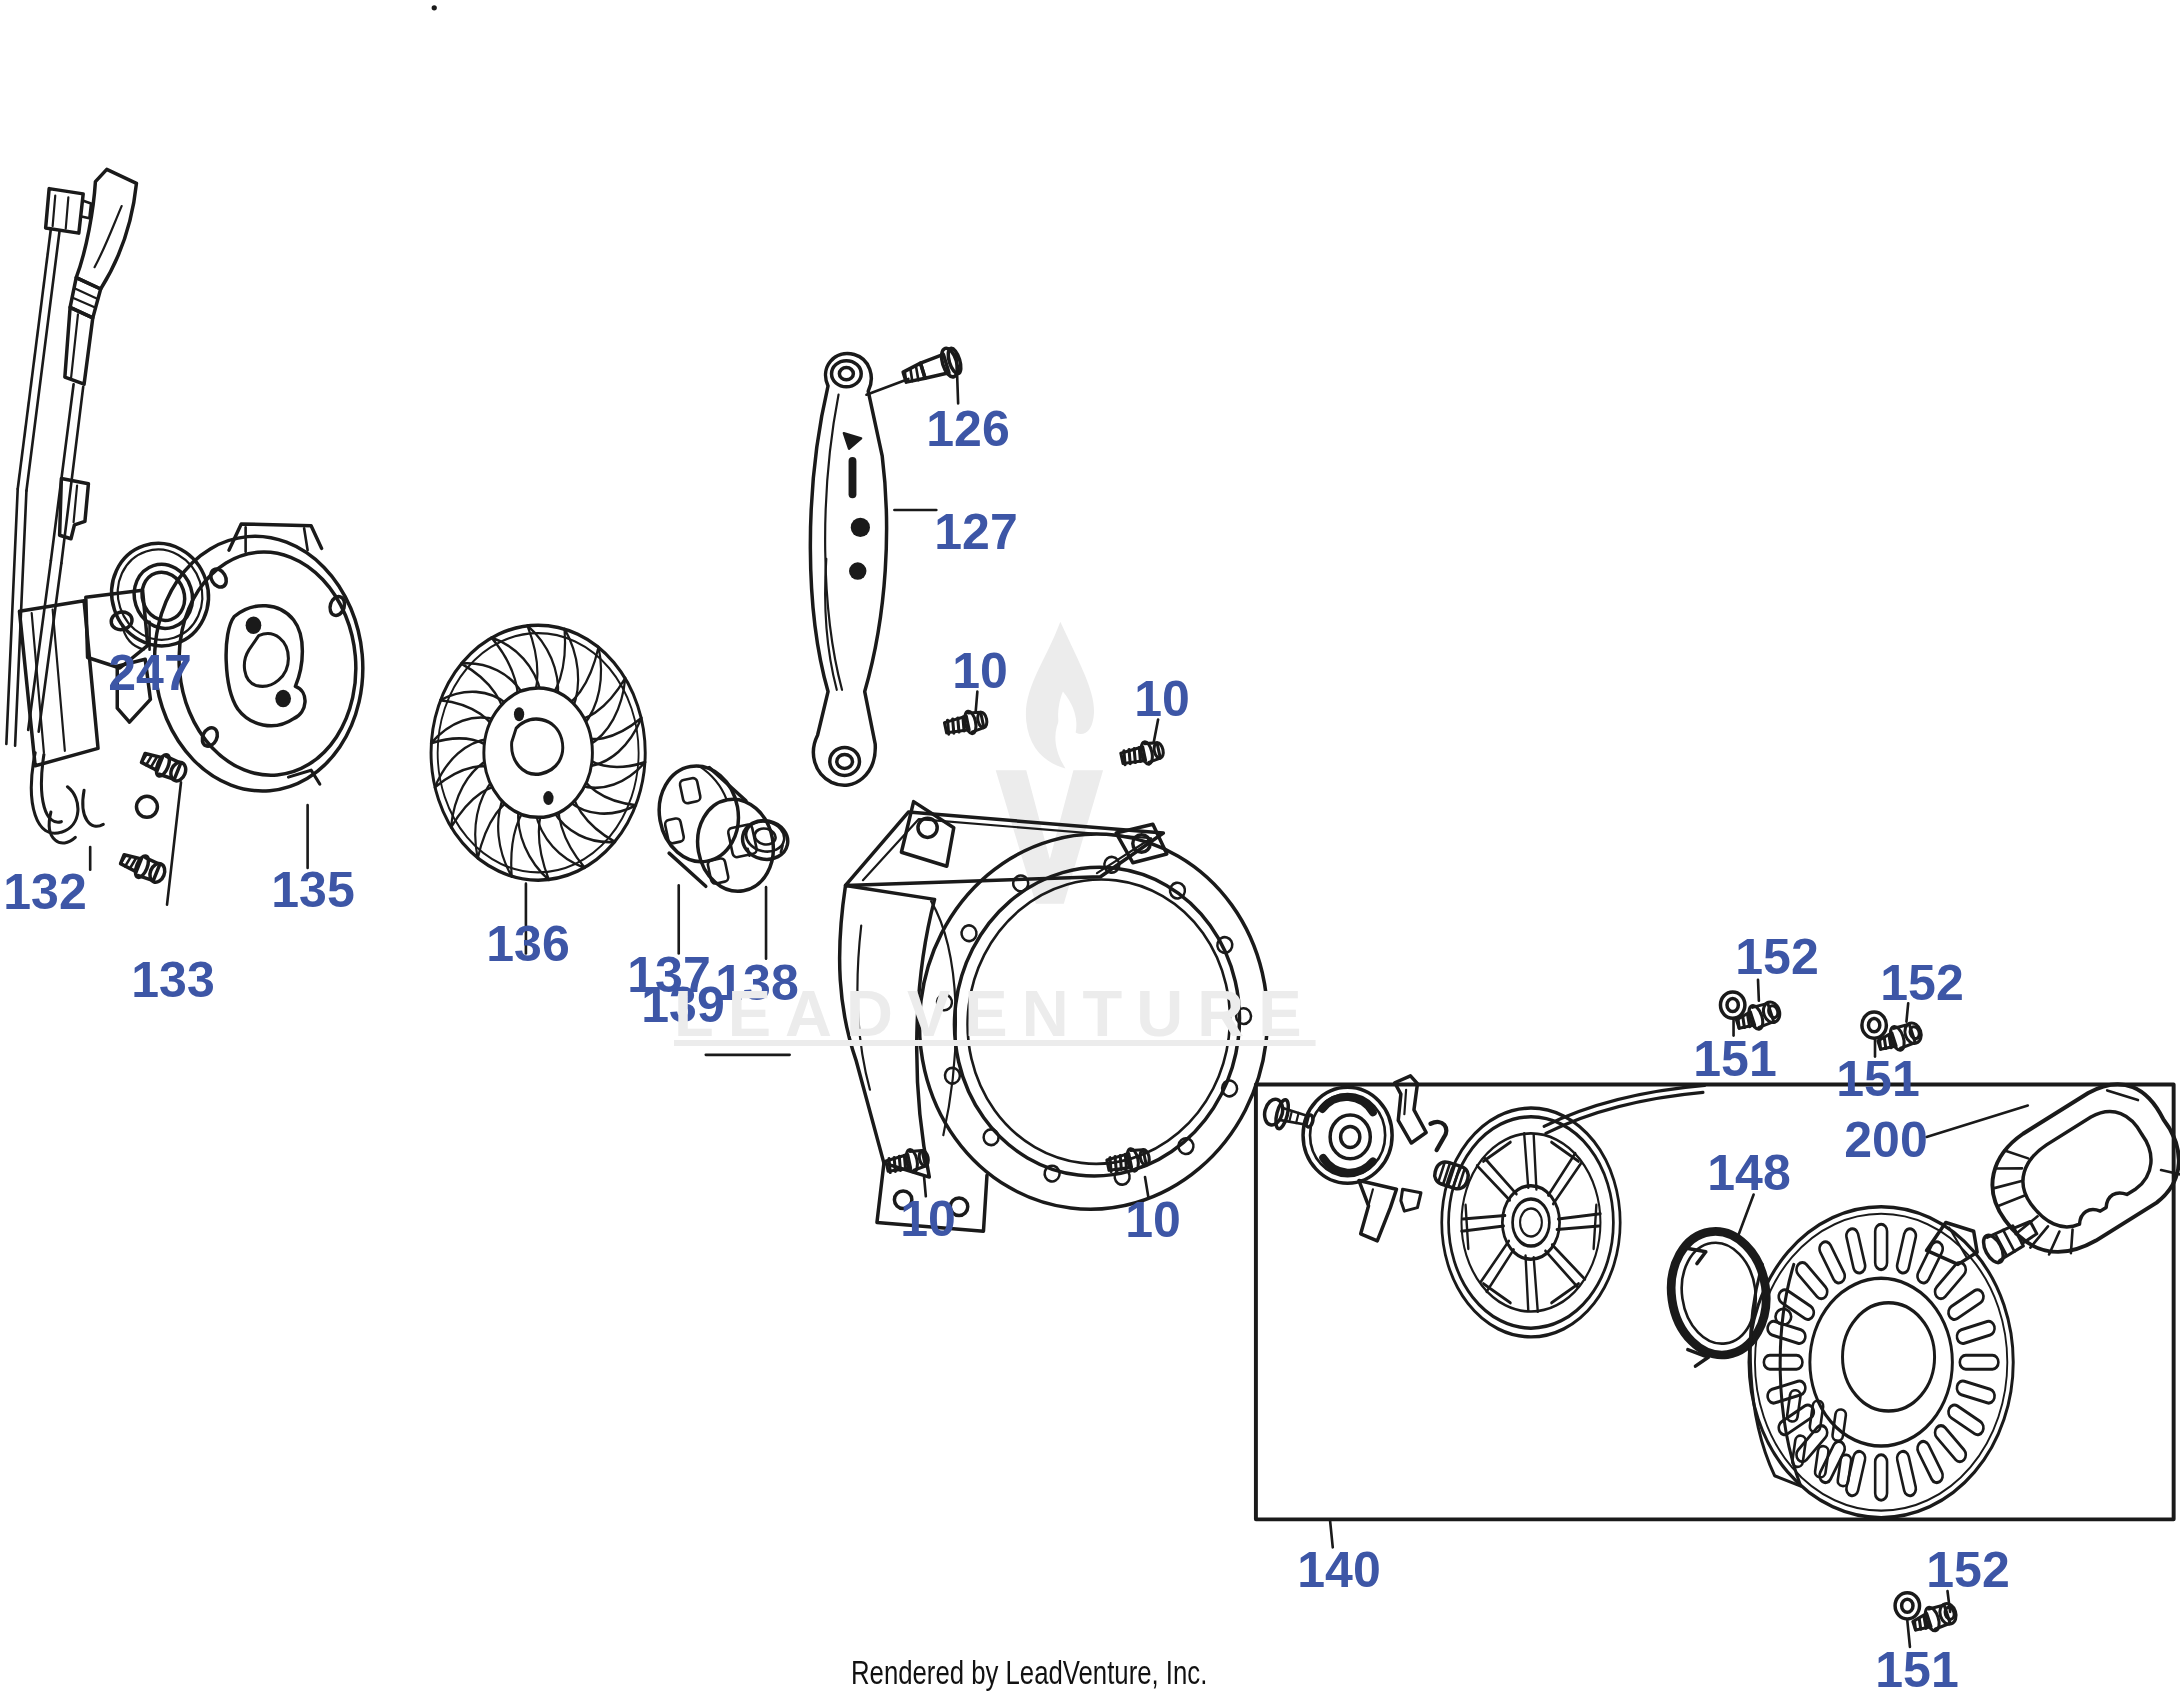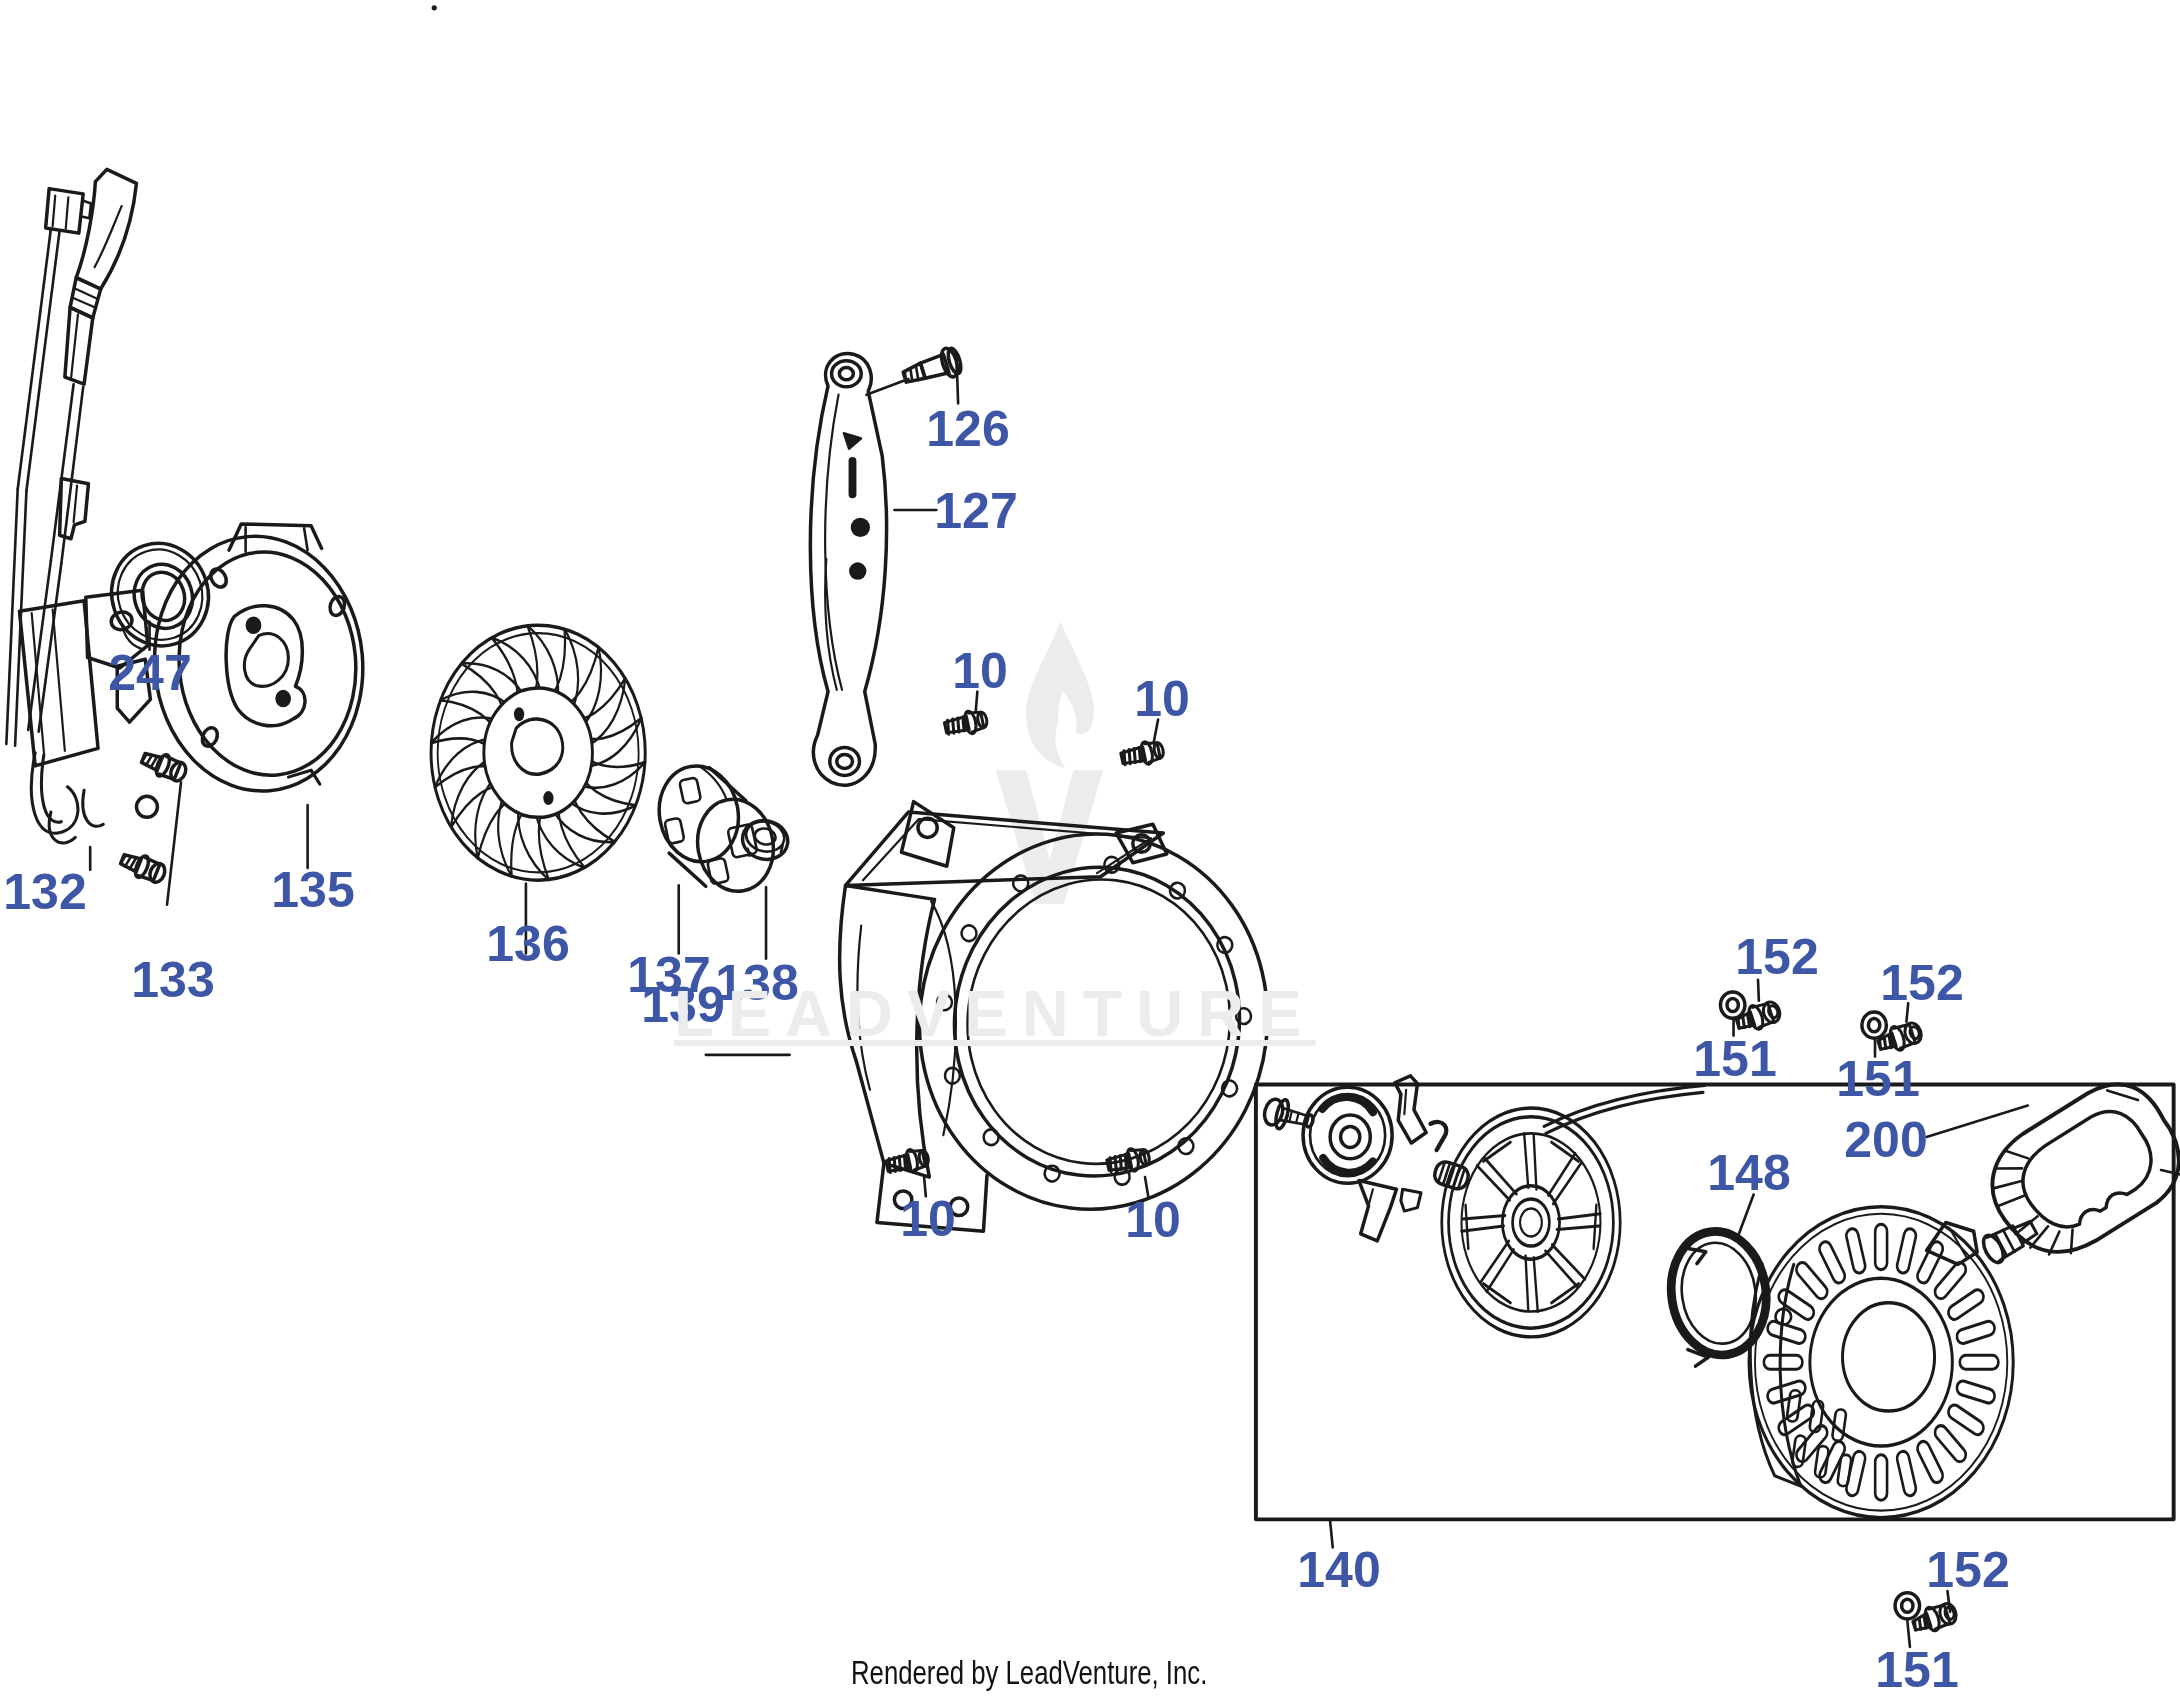--- a/index.html
+++ b/index.html
@@ -466,21 +466,21 @@
       <line x1="2008" y1="1368" x2="1990" y2="1416"></line>
       <line x1="1523" y1="1742" x2="1526" y2="1772"></line>
       <line x1="2230" y1="1822" x2="2233" y2="1846"></line>
       <line x1="2184" y1="1856" x2="2187" y2="1886"></line>
     </g>
 
     <circle cx="497" cy="9" r="3" fill="#1a1a1a" stroke="none"></circle>
   </svg>
 
   <div class="callout" style="left:968px;top:429px">126</div>
-  <div class="callout" style="left:976px;top:511px">127</div>
+  <div class="callout" style="left:976px;top:532px">127</div>
   <div class="callout" style="left:45px;top:892px">132</div>
   <div class="callout" style="left:173px;top:980px">133</div>
   <div class="callout" style="left:150px;top:673px">247</div>
   <div class="callout" style="left:313px;top:890px">135</div>
   <div class="callout" style="left:528px;top:944px">136</div>
   <div class="callout" style="left:669px;top:975px">137</div>
   <div class="callout" style="left:757px;top:983px">138</div>
   <div class="callout" style="left:683px;top:1005px">139</div>
   <div class="callout" style="left:980px;top:671px">10</div>
   <div class="callout" style="left:1162px;top:699px">10</div>

